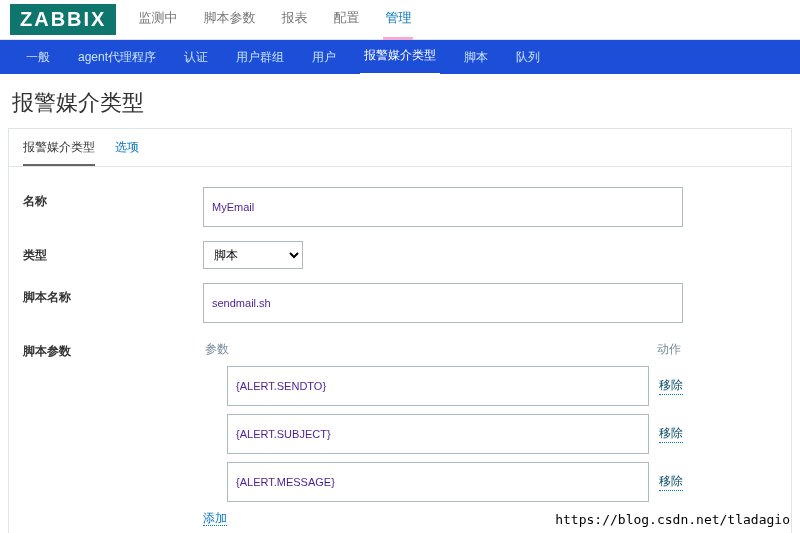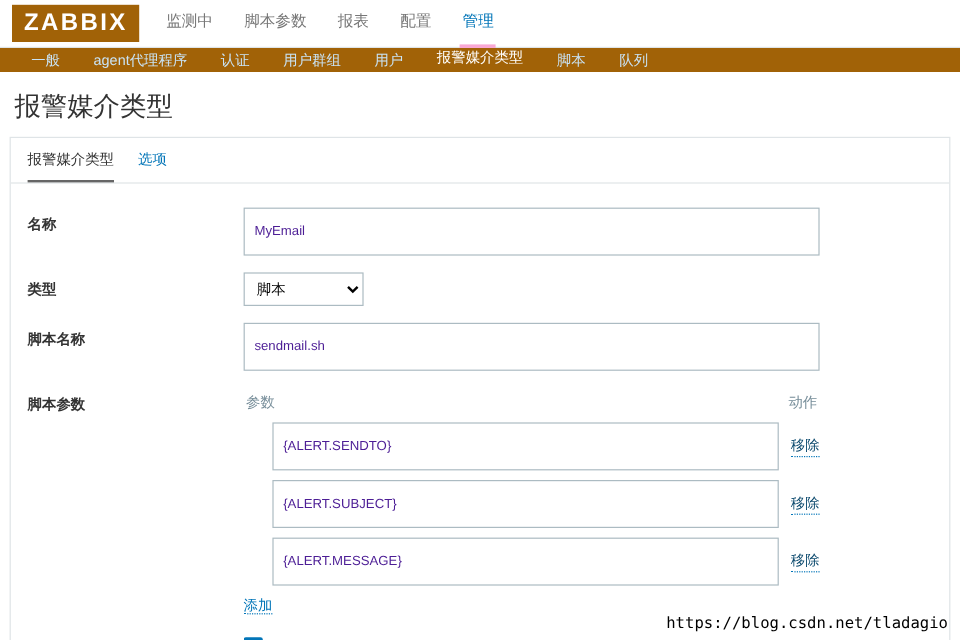--- a/index.html
+++ b/index.html
@@ -1,22 +1,22 @@
 <!DOCTYPE html>
 <html><head>
 <meta charset="utf-8">
 <style>
 * { box-sizing: border-box; margin: 0; padding: 0; }
 body { font-family: Arial, "Microsoft YaHei", sans-serif; font-size: 13px; color: #1f2c33; background: #fff; width: 800px; }
 .topbar { display: flex; align-items: center; height: 40px; border-bottom: 1px solid #dfe4e7; padding: 0 10px; }
-.logo { background: #a16207; color: #fff; font-weight: bold; font-size: 20px; letter-spacing: 2px; padding: 4px 10px; margin-right: 20px; font-family: Arial; }
+.logo { background: #0f766e; color: #fff; font-weight: bold; font-size: 20px; letter-spacing: 2px; padding: 4px 10px; margin-right: 20px; font-family: Arial; }
 .topmenu { display: flex; gap: 22px; color: #777; }
 .topmenu span { cursor: pointer; padding: 10px 2px; }
 .topmenu span.active { color: #0275b8; border-bottom: 3px solid #f9a8d4; }
-.subnav { background: #a16207; color: #c9e3f5; display: flex; gap: 20px; padding: 0 22px; height: 20px; align-items: center; font-size: 12px; }
+.subnav { background: #1d4ed8; color: #c9e3f5; display: flex; gap: 20px; padding: 0 22px; height: 34px; align-items: center; font-size: 12px; }
 .subnav span { cursor: pointer; padding: 9px 4px; }
 .subnav span.active { color: #fff; border-bottom: 3px solid #fff; }
 .page-title { font-size: 22px; color: #333; padding: 14px 12px 10px; }
 .panel { border: 1px solid #dfe4e7; margin: 0 8px 20px 8px; background: #fff; }
 .tabs { display: flex; gap: 20px; padding: 10px 14px 0 14px; border-bottom: 1px solid #dfe4e7; font-size: 12px; }
 .tabs span { padding-bottom: 8px; cursor: pointer; color: #0275b8; }
 .tabs span.active { color: #333; border-bottom: 2px solid #666; }
 .form { padding: 20px 14px 20px 14px; }
 .row { display: flex; align-items: flex-start; margin-bottom: 14px; }
 .label { width: 180px; text-align: left; padding-right: 12px; padding-top: 6px; color: #333; font-size: 12px; font-weight: bold; }

